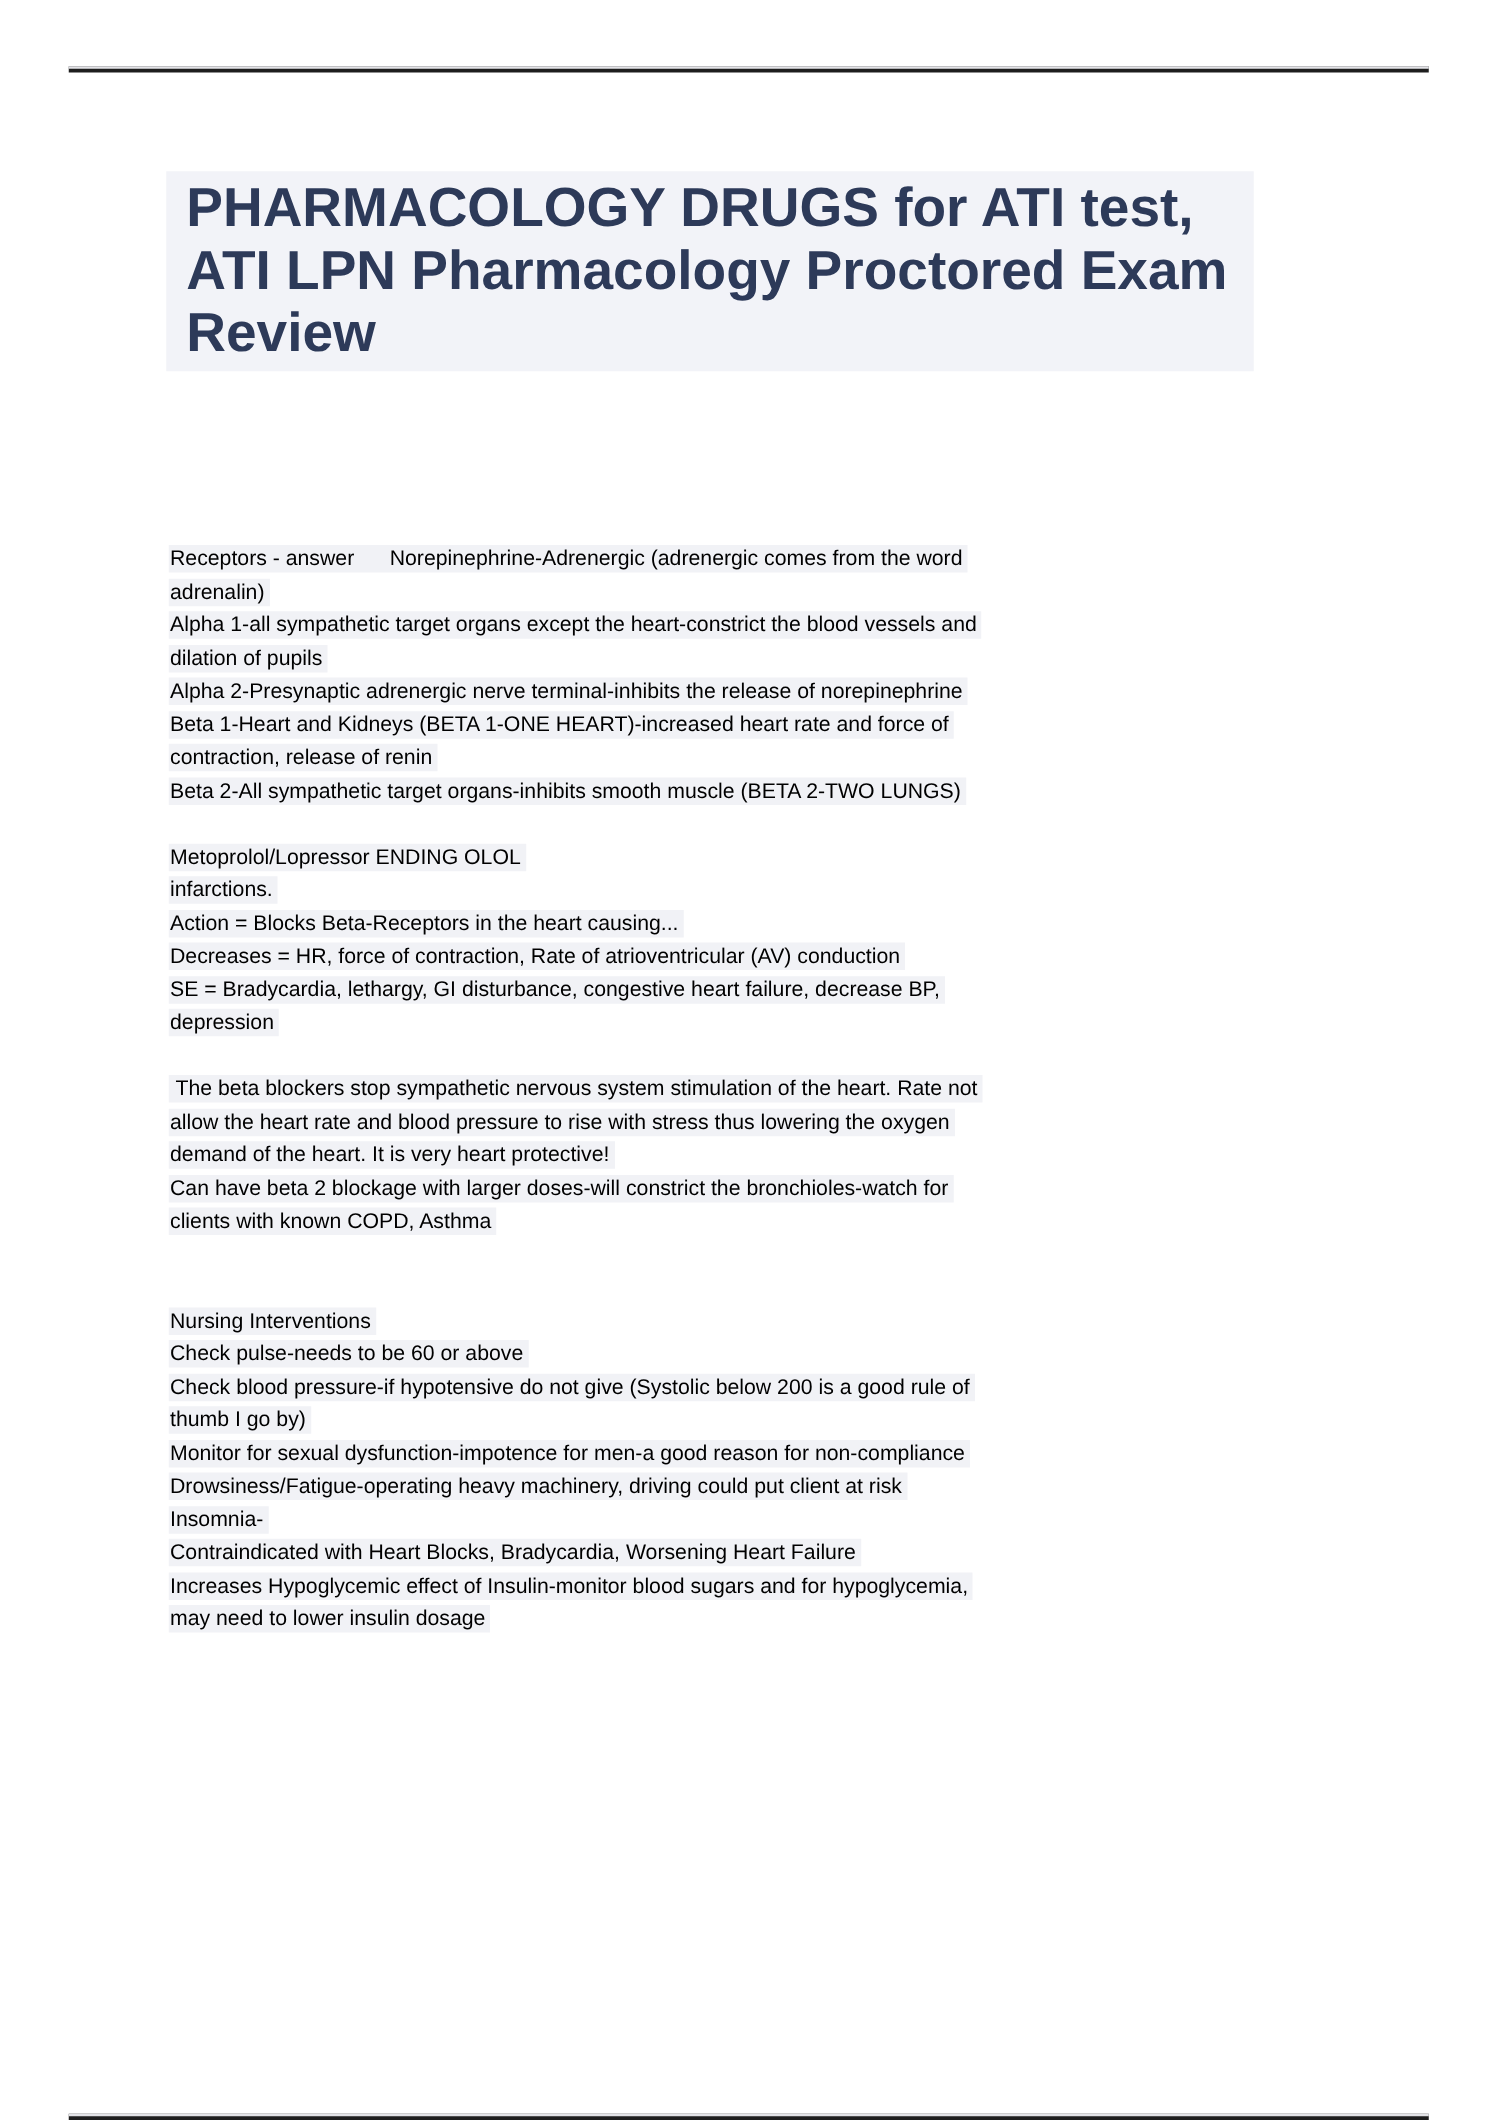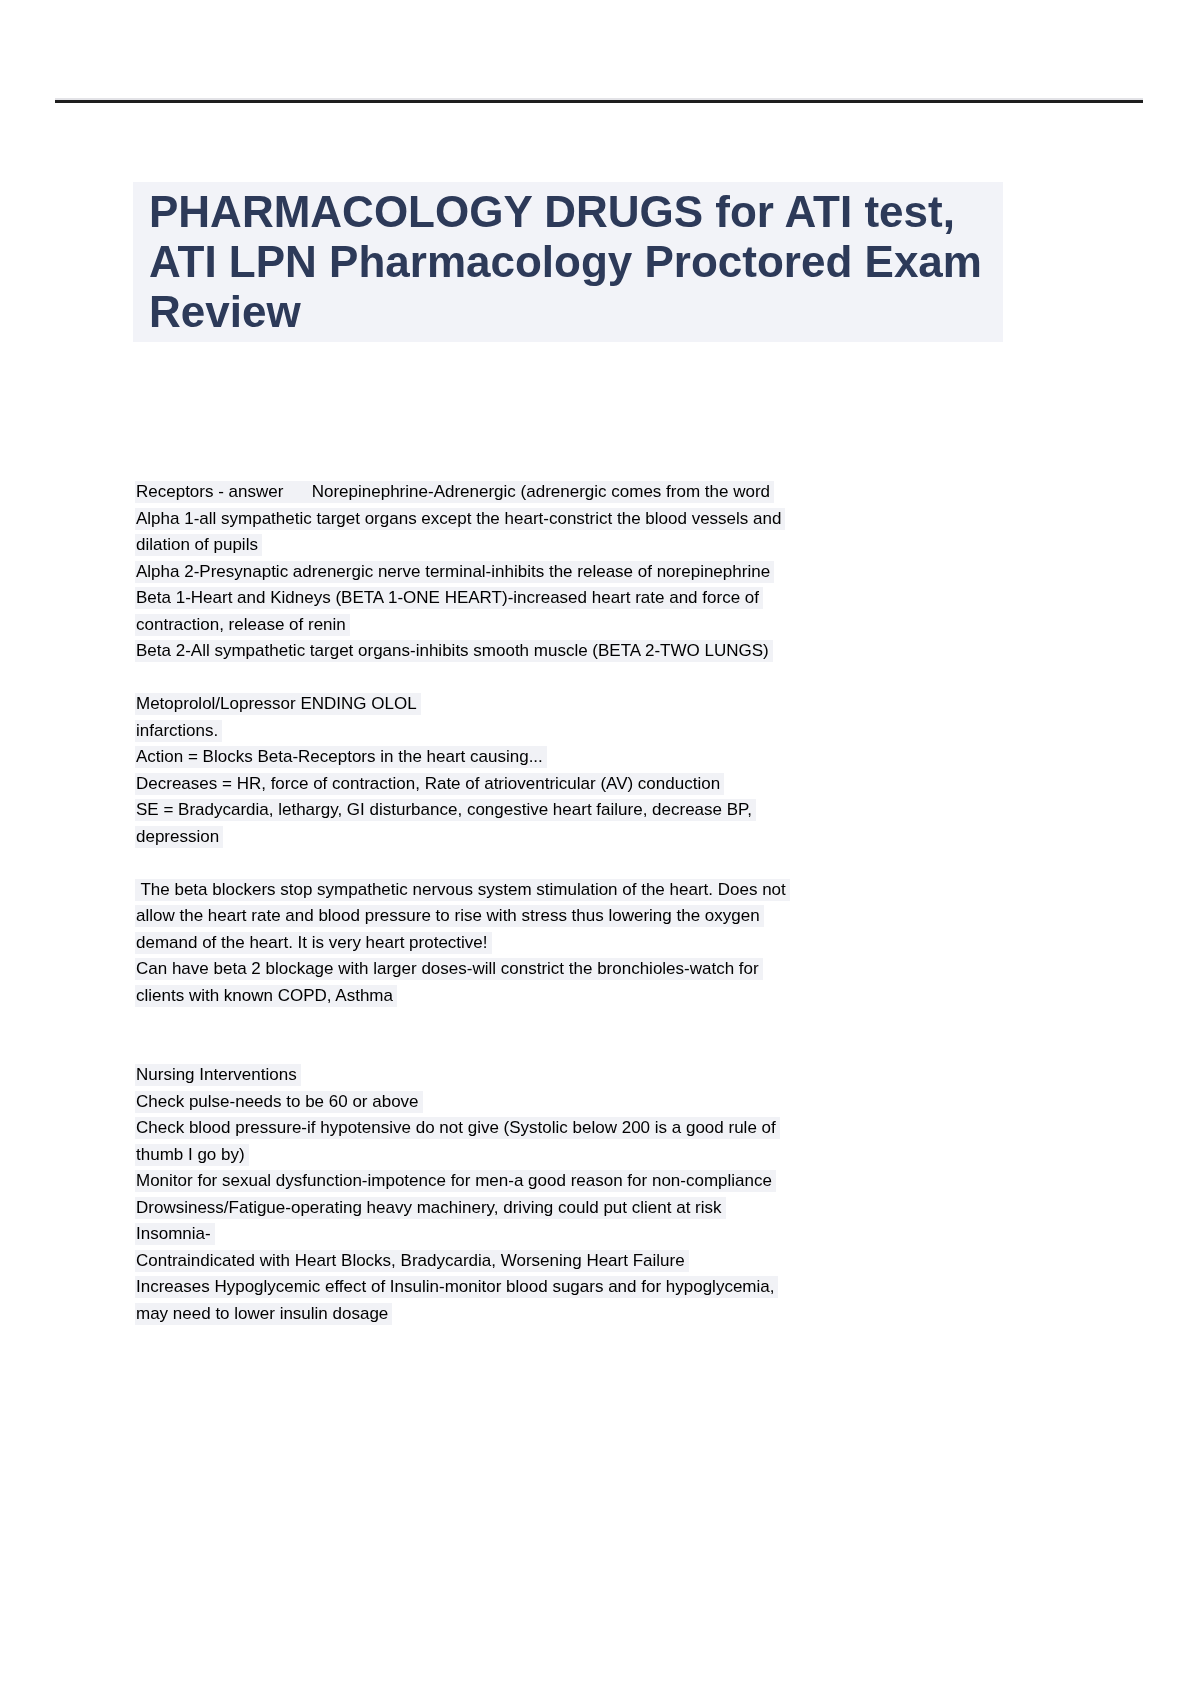--- a/index.html
+++ b/index.html
@@ -8,21 +8,20 @@
     height: 1700px;
     position: relative;
     background: #ffffff;
     font-family: "Liberation Sans", sans-serif;
     overflow: hidden;
   }
   .page {
     position: absolute;
     inset: 0;
     background: #ffffff;
-    margin-top: 45px;
   }
   .rule {
     position: absolute;
     left: 55px;
     width: 1088px;
     height: 3px;
     background: #1e1e1e;
     border-top: 2px solid #e3e3e7;
   }
   .rule.top { top: 53px; }
@@ -75,39 +74,40 @@
 
   <div class="title-box">
     <span class="title-line">PHARMACOLOGY DRUGS for ATI test,</span>
     <span class="title-line">ATI LPN Pharmacology Proctored Exam</span>
     <span class="title-line">Review</span>
   </div>
 
   <div class="doc-body">
       <div class="para">
         <div class="line"><span class="hl">Receptors - answer      Norepinephrine-Adrenergic (adrenergic comes from the word</span></div>
+        <div class="line"><span class="hl">adrenalin)</span></div>
         <div class="line"><span class="hl">Alpha 1-all sympathetic target organs except the heart-constrict the blood vessels and</span></div>
         <div class="line"><span class="hl">dilation of pupils</span></div>
         <div class="line"><span class="hl">Alpha 2-Presynaptic adrenergic nerve terminal-inhibits the release of norepinephrine</span></div>
         <div class="line"><span class="hl">Beta 1-Heart and Kidneys (BETA 1-ONE HEART)-increased heart rate and force of</span></div>
         <div class="line"><span class="hl">contraction, release of renin</span></div>
         <div class="line"><span class="hl">Beta 2-All sympathetic target organs-inhibits smooth muscle (BETA 2-TWO LUNGS)</span></div>
       </div>
       <div class="blank-line"></div>
       <div class="para">
         <div class="line"><span class="hl">Metoprolol/Lopressor ENDING OLOL</span></div>
         <div class="line"><span class="hl">infarctions.</span></div>
         <div class="line"><span class="hl">Action = Blocks Beta-Receptors in the heart causing...</span></div>
         <div class="line"><span class="hl">Decreases = HR, force of contraction, Rate of atrioventricular (AV) conduction</span></div>
         <div class="line"><span class="hl">SE = Bradycardia, lethargy, GI disturbance, congestive heart failure, decrease BP,</span></div>
         <div class="line"><span class="hl">depression</span></div>
       </div>
       <div class="blank-line"></div>
       <div class="para">
-        <div class="line"><span class="hl"> The beta blockers stop sympathetic nervous system stimulation of the heart. Does not</span></div>
+        <div class="line"><span class="hl"> The beta blockers stop sympathetic nervous system stimulation of the heart. Rate not</span></div>
         <div class="line"><span class="hl">allow the heart rate and blood pressure to rise with stress thus lowering the oxygen</span></div>
         <div class="line"><span class="hl">demand of the heart. It is very heart protective!</span></div>
         <div class="line"><span class="hl">Can have beta 2 blockage with larger doses-will constrict the bronchioles-watch for</span></div>
         <div class="line"><span class="hl">clients with known COPD, Asthma</span></div>
       </div>
       <div class="blank-line"></div>
       <div class="blank-line"></div>
       <div class="para">
         <div class="line"><span class="hl">Nursing Interventions</span></div>
         <div class="line"><span class="hl">Check pulse-needs to be 60 or above</span></div>

